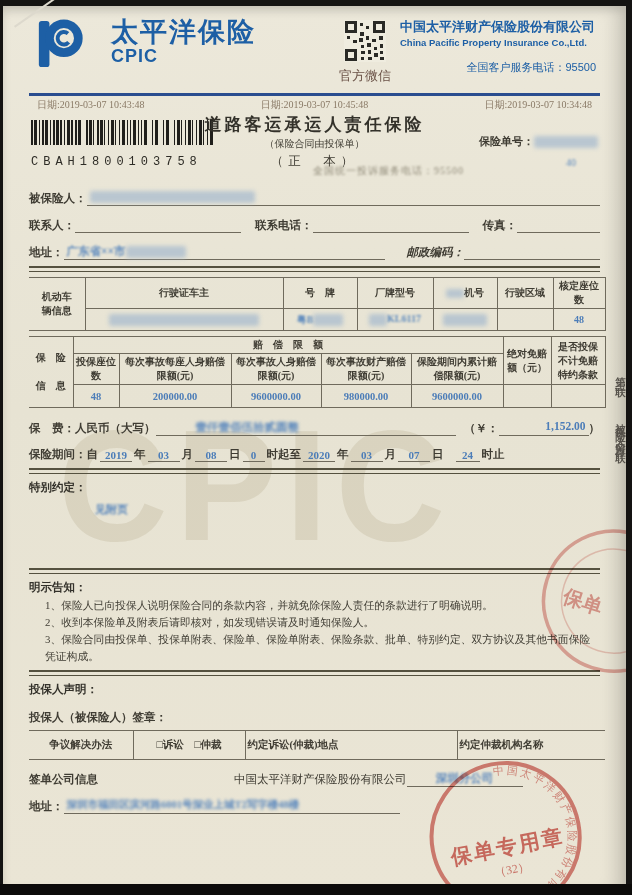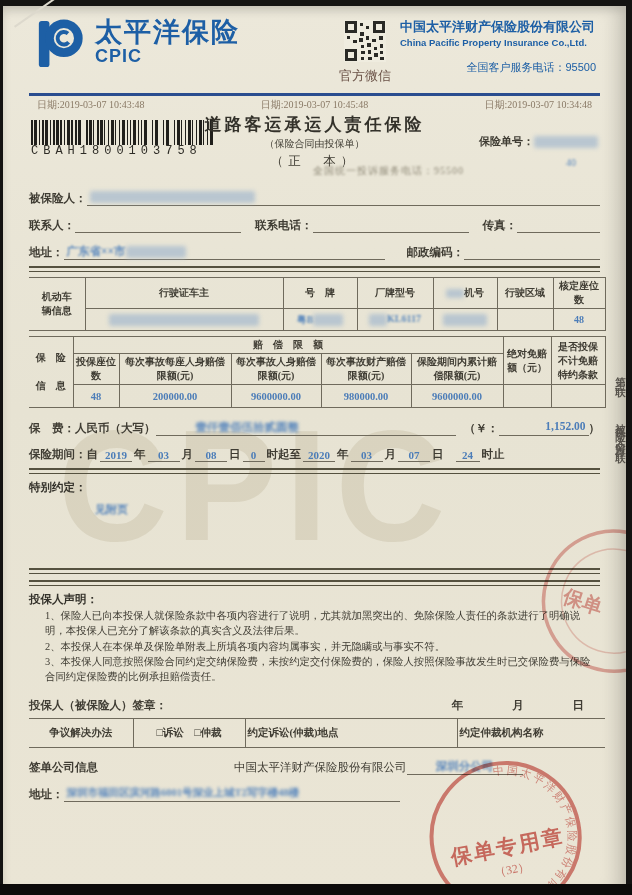--- a/index.html
+++ b/index.html
@@ -10,37 +10,37 @@
   }
   .paper{
     position:absolute;left:3px;top:6px;right:6px;bottom:0;
     background:linear-gradient(180deg,#ece8da 0%,#e7e3d3 45%,#eae5d5 100%);
     box-shadow:inset -10px 0 16px rgba(0,0,0,.14), inset 0 4px 8px rgba(0,0,0,.10);
     overflow:hidden;
   }
   .form{position:relative;z-index:2;padding:0 26px;}
   
   .header{display:flex;align-items:flex-start;padding:12px 4px 8px 6px;border-bottom:3px solid #2a4d8f;}
-  .logo-txt{margin-left:8px;color:#1d5fa5;}
+  .logo-txt{margin-left:24px;color:#1d5fa5;}
   .logo-cn{font-family:"Liberation Sans","DejaVu Sans",sans-serif;font-weight:bold;font-size:27px;letter-spacing:2px;line-height:1.05;}
   .logo-en{font-family:"Liberation Sans","DejaVu Sans",sans-serif;font-weight:bold;font-size:18px;letter-spacing:1px;}
   .spacer{flex:1;}
   .qrwrap{text-align:center;margin-right:9px;margin-top:2px;}
   .qrcap{font-size:13px;color:#6b5348;margin-top:1px;}
   .copair{width:196px;margin-top:2px;}
   .co-cn{font-family:"Liberation Sans","DejaVu Sans",sans-serif;font-weight:bold;font-size:13px;color:#1d5fa5;line-height:1.15;}
   .co-en{font-family:"Liberation Sans","DejaVu Sans",sans-serif;font-weight:bold;font-size:9.5px;color:#1d5fa5;margin-top:2px;}
   .co-ph{font-family:"Liberation Sans","DejaVu Sans",sans-serif;font-size:11px;color:#1d5fa5;margin-top:12px;text-align:right;}
   
   .stamps-row{display:flex;justify-content:space-between;font-size:10px;color:#8a7a66;filter:blur(.7px);padding:2px 8px 0 8px;}
   
   .titleblk{position:relative;height:66px;margin-top:1px;}
   .barcode{position:absolute;left:2px;top:7px;width:182px;height:25px;
     background:repeating-linear-gradient(90deg,#201f1b 0 1.5px,transparent 1.5px 3px,#201f1b 3px 6px,transparent 6px 7.5px,#201f1b 7.5px 8.5px,transparent 8.5px 11px);}
-  .bcnum{position:absolute;left:2px;top:31px;font-family:"Liberation Mono","DejaVu Sans Mono",monospace;font-size:12px;letter-spacing:5px;color:#2e2c26;}
+  .bcnum{position:absolute;left:2px;top:42px;font-family:"Liberation Mono","DejaVu Sans Mono",monospace;font-size:12px;letter-spacing:5px;color:#2e2c26;}
   .tcenter{position:absolute;left:50%;top:0;transform:translateX(-50%);text-align:center;white-space:nowrap;}
   .tmain{font-size:17px;font-weight:bold;letter-spacing:3px;color:#33312a;}
   .tsub{font-size:10px;color:#3f3c33;margin-top:1px;}
   .tcopy{font-size:12.5px;color:#3f3c33;letter-spacing:5px;margin-top:2px;}
   .policy{position:absolute;right:2px;top:21px;font-size:11px;font-weight:bold;color:#3f3c33;}
   .policyhint{position:absolute;right:24px;top:44px;font-size:10px;color:#5b88bd;filter:blur(1px);}
   .complaint{position:absolute;top:158px;left:310px;font-size:10px;color:rgba(128,122,104,.85);filter:blur(.8px);letter-spacing:1px;z-index:3;}
   
   .row{display:flex;align-items:flex-end;margin-top:9px;font-size:11.5px;min-height:18px;}
   .lbl{font-weight:bold;color:#3f3c33;white-space:nowrap;}
@@ -169,21 +169,21 @@
       <span class="lbl">联系人：</span>
       <span class="fill" style="width:160px;"></span>
       <span class="lbl" style="margin-left:14px;">联系电话：</span>
       <span class="fill" style="width:150px;"></span>
       <span class="lbl" style="margin-left:14px;">传真：</span>
       <span class="fill f1"></span>
     </div>
     <div class="row">
       <span class="lbl">地址：</span>
       <span class="fill f1"><span class="bv2">广东省××市</span><span class="blob" style="width:60px;"></span></span>
-      <span class="lbl" style="margin-left:22px;">邮政编码：</span>
+      <span class="lbl" style="margin-left:22px;font-style:italic;">邮政编码：</span>
       <span class="fill" style="width:130px;"></span>
     </div>
 
     <div class="sep"></div>
 
     <table class="vtab">
       <colgroup>
           <col style="width:56px">
           <col style="width:198px">
           <col style="width:74px">
@@ -288,40 +288,38 @@
 
     <div class="sep"></div>
 
     <div style="height:82px;">
       <div class="sect-title">特别约定：</div>
       <div style="margin:4px 0 0 66px;"><span class="bv2" style="font-size:11px;">见附页</span></div>
     </div>
 
     <div class="sep"></div>
 
+    <div>
+      <div class="sect-title">明示告知：</div>
+      <div class="items">
+        <div>1、保险人已向投保人说明保险合同的条款内容，并就免除保险人责任的条款进行了明确说明。</div>
+        <div>2、收到本保险单及附表后请即核对，如发现错误请及时通知保险人。</div>
+        <div>3、保险合同由投保单、投保单附表、保险单、保险单附表、保险条款、批单、特别约定、双方协议及其他书面保险凭证构成。</div>
+      </div>
+    </div>
 
     <div class="sep"></div>
 
     <div>
       <div class="sect-title">投保人声明：</div>
-      <div class="items" style="font-size:10.4px;line-height:1.42;">
-        <div>1、保险人已向本投保人就保险条款中各项内容进行了说明，尤其就加黑突出的、免除保险人责任的条款进行了明确说明，本投保人已充分了解该条款的真实含义及法律后果。</div>
-        <div>2、本投保人在本保单及保险单附表上所填各项内容均属事实，并无隐瞒或与事实不符。</div>
-        <div>3、本投保人同意按照保险合同约定交纳保险费，未按约定交付保险费的，保险人按照保险事故发生时已交保险费与保险合同约定保险费的比例承担赔偿责任。</div>
-      </div>
     </div>
 
     <div class="row" style="margin-top:10px;">
       <span class="lbl">投保人（被保险人）签章：</span>
       <span class="spacer"></span>
-      <span class="sigright" style="margin-right:16px;font-size:11.5px;color:#3f3c33;">
-        <span>年</span>
-        <span>月</span>
-        <span>日</span>
-      </span>
     </div>
 
     <table class="dtab">
       <colgroup>
           <col style="width:104px">
           <col style="width:112px">
           <col style="width:212px">
           <col style="width:148px">
         </colgroup>
       <tbody>

